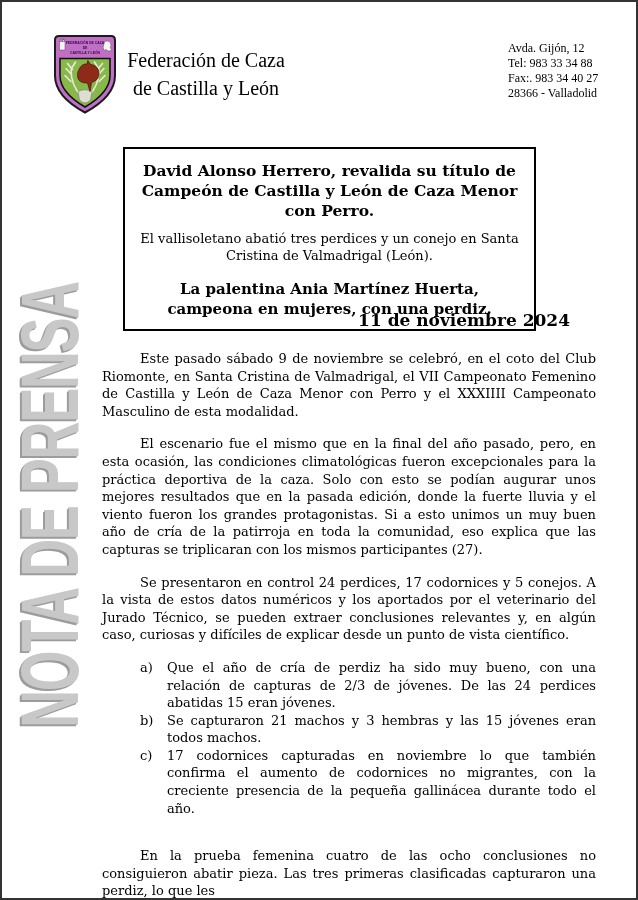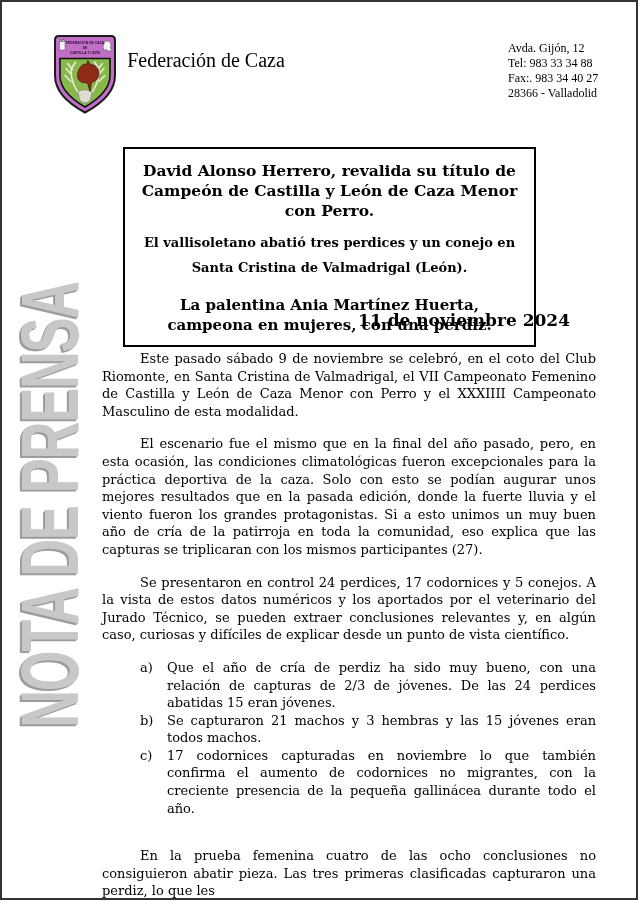--- a/index.html
+++ b/index.html
@@ -17,21 +17,21 @@
   .contact {
     position:absolute; left:506px; top:39px;
     font-family:"Liberation Serif", serif; font-size:12px; line-height:15px;
   }
   
   .headline-box {
     position:absolute; left:121px; top:145px; width:413px; box-sizing:border-box;
     border:2.5px solid #000; padding:12px 10px 10px; text-align:center;
   }
   .hb-main  { font-size:15.5px; line-height:20px; font-weight:bold; }
-  .hb-sub   { font-size:13px;   line-height:25px; font-weight:bold; margin-top:9px; }
+  .hb-sub   { font-size:13px;   line-height:17px; font-weight:normal; margin-top:9px; }
   .hb-sec   { font-size:15px; line-height:20px; font-weight:bold; margin-top:15px; }
   
   .date-line {
     position:absolute; right:66px; top:308px;
     font-size:17px; font-weight:bold;
   }
   
   .body-text {
     position:absolute; left:100px; top:348px; width:494px; z-index:2;
     font-size:13px; line-height:17.6px; text-align:justify;
@@ -76,20 +76,21 @@
         <path d="M30 62 C24 56 20 48 20 36 M20 48 L14 42 M20.5 41 L15 35 M21.5 36 L16.5 30 M20.5 35 L24.5 28.5"></path>
         <path d="M38 62 C44 56 48 48 48 36 M48 48 L54 42 M47.5 41 L53 35 M46.5 36 L51.5 30 M47.5 35 L43.5 28.5"></path>
       </g>
       <path d="M27 58 q7 -3.5 14 0 l-1.5 8.5 q-5.5 6 -11 0 z" fill="#ddddd2" stroke="#777" stroke-width="0.6"></path>
       <path d="M28 36 q2.5 -6 8 -5.5 l0.8 -3.5 2.6 3.8 q8 1.2 8.6 8.7 q0.5 7 -7.5 9.5 l-1.5 9 -2.5 -8.5 q-9.5 0.5 -10 -7 q-0.3 -4 1.5 -6.5 z" fill="#8e2a18" stroke="#40130a" stroke-width="0.7"></path>
     </svg>
   </div>
 
   <div class="org-name">
     <div>Federación de Caza</div>
+    <div>de Castilla y León</div>
   </div>
 
   <div class="contact">
     <div>Avda. Gijón, 12</div>
     <div>Tel: 983 33 34 88</div>
     <div>Fax:. 983 34 40 27</div>
     <div>28366 - Valladolid</div>
   </div>
 
   <div class="headline-box">

